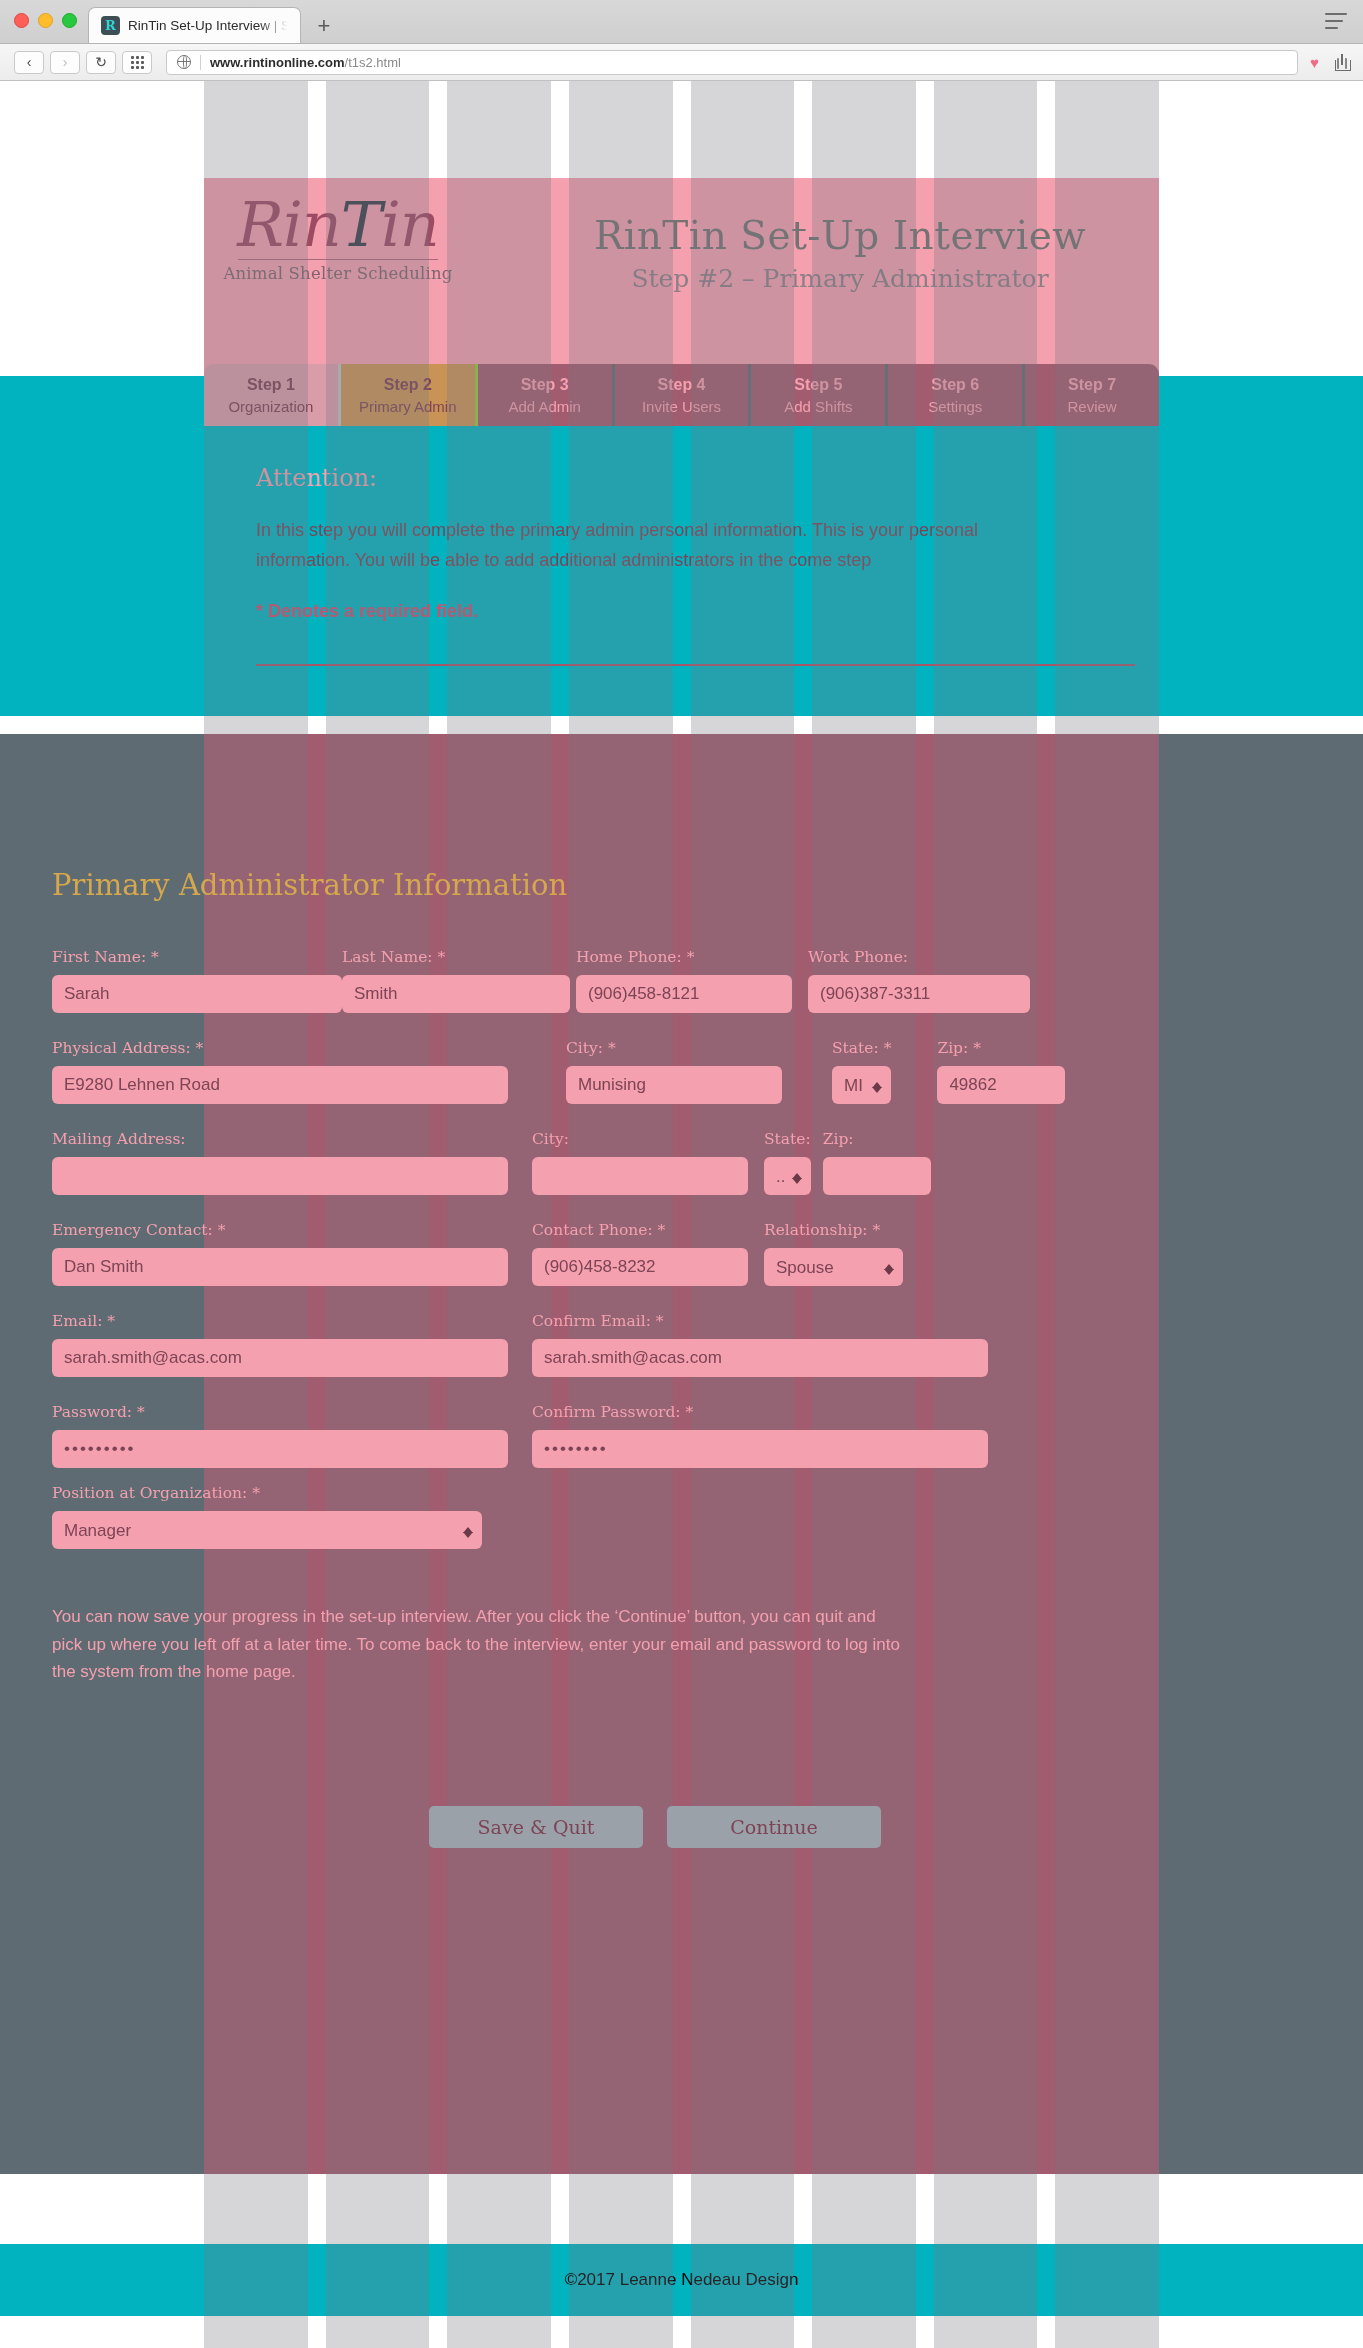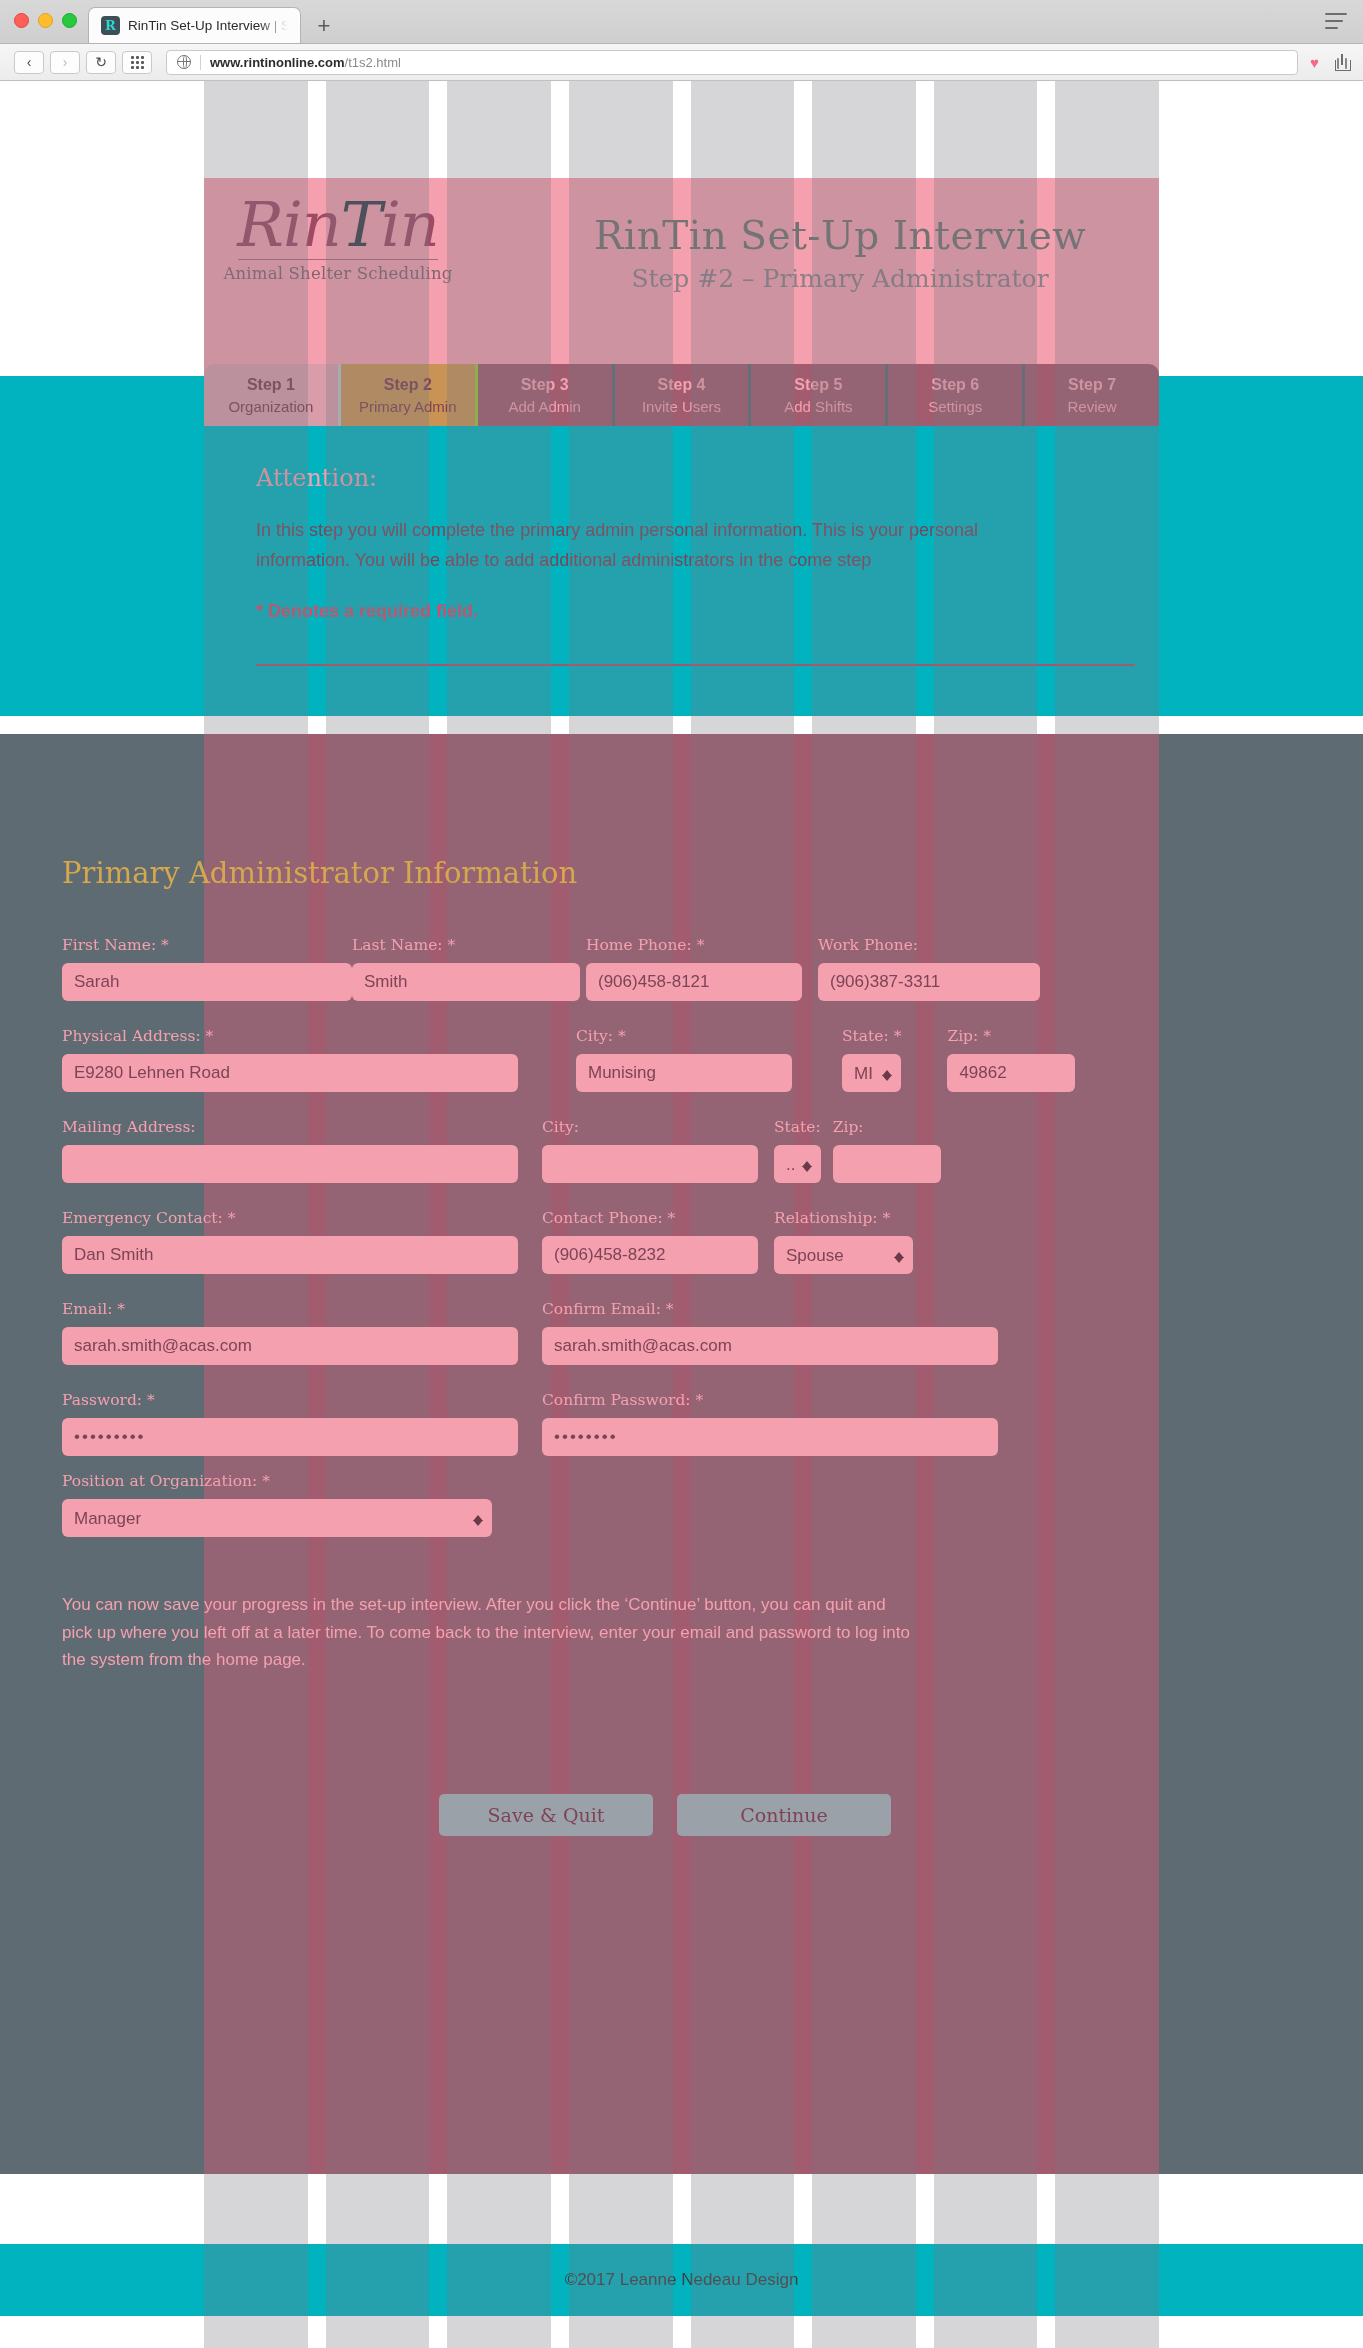--- a/index.html
+++ b/index.html
@@ -224,21 +224,21 @@
   .white-gap { height: 18px; background: #ffffff; }
 
   
   .main {
     position: relative; background: #5f6b72; padding-bottom: 0; height: 1440px;
   }
   .form-card {
     position: absolute; left: 204px; top: 0; width: 955px; height: 1440px;
     background: #a15c70;
   }
-  .form-inner { position: absolute; left: 10px; top: 0; width: 955px; padding: 4px 52px; z-index: 60; }
+  .form-inner { position: absolute; left: 0; top: 0; width: 955px; padding: 16px 52px; z-index: 60; }
   .form-heading {
     font-family: "DejaVu Serif", serif;
     font-size: 29px; color: #d5a84e; padding-top: 118px; margin-bottom: 46px;
   }
 
   .row { display: flex; margin-bottom: 6px; }
   .field { margin-right: 0; }
   .lbl {
     font-family: "DejaVu Serif", serif;
     font-size: 15.5px; color: #f4a0ae; margin-bottom: 9px; display:block;
@@ -289,21 +289,21 @@
     background: #9aa1a8; color: #7d4456;
     font-family: "DejaVu Serif", serif; font-size: 19px;
     cursor: pointer;
   }
 
   .footer-gap { height: 70px; background: #ffffff; }
   .footer {
     height: 72px; background: #00b3bf;
     display: flex; align-items: center; justify-content: center;
   }
-  .footer span { font-size: 17px; color: #404040; }
+  .footer span { font-size: 17px; color: #000000; }
 </style>
 </head>
 <body>
 
 <div class="browser">
 
   <div class="tabbar">
     <div class="traffic">
       <div class="light red"></div>
       <div class="light yellow"></div>

